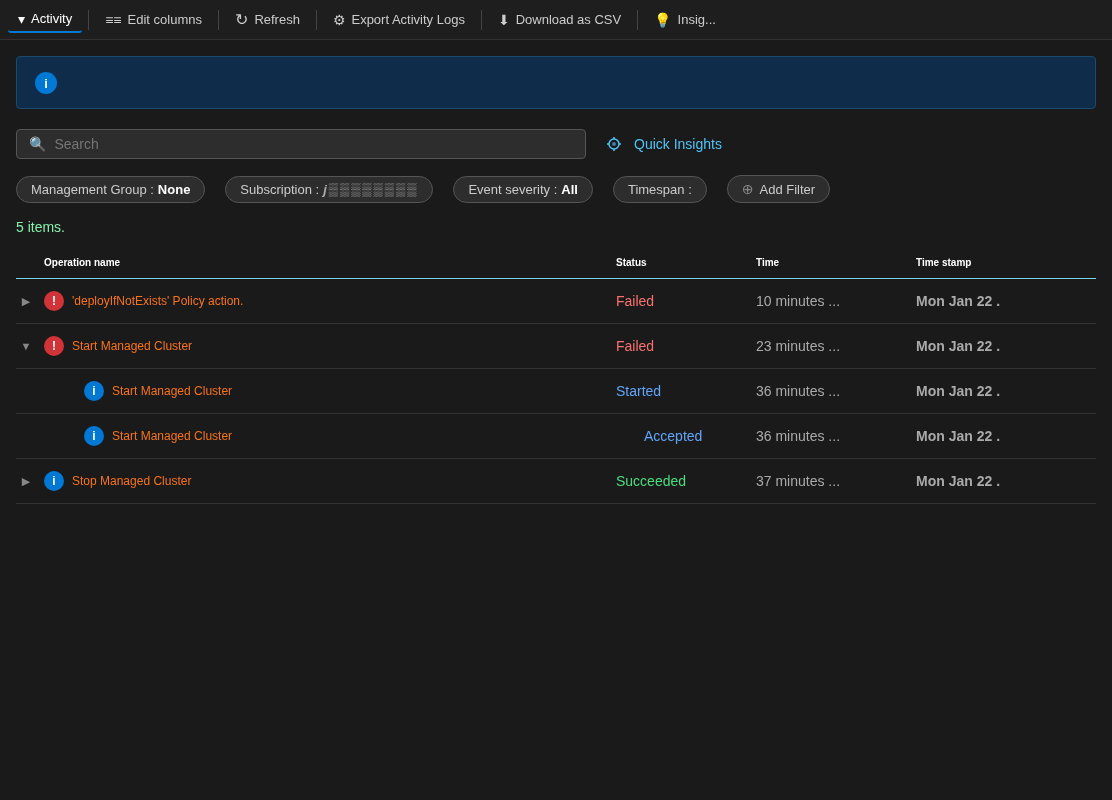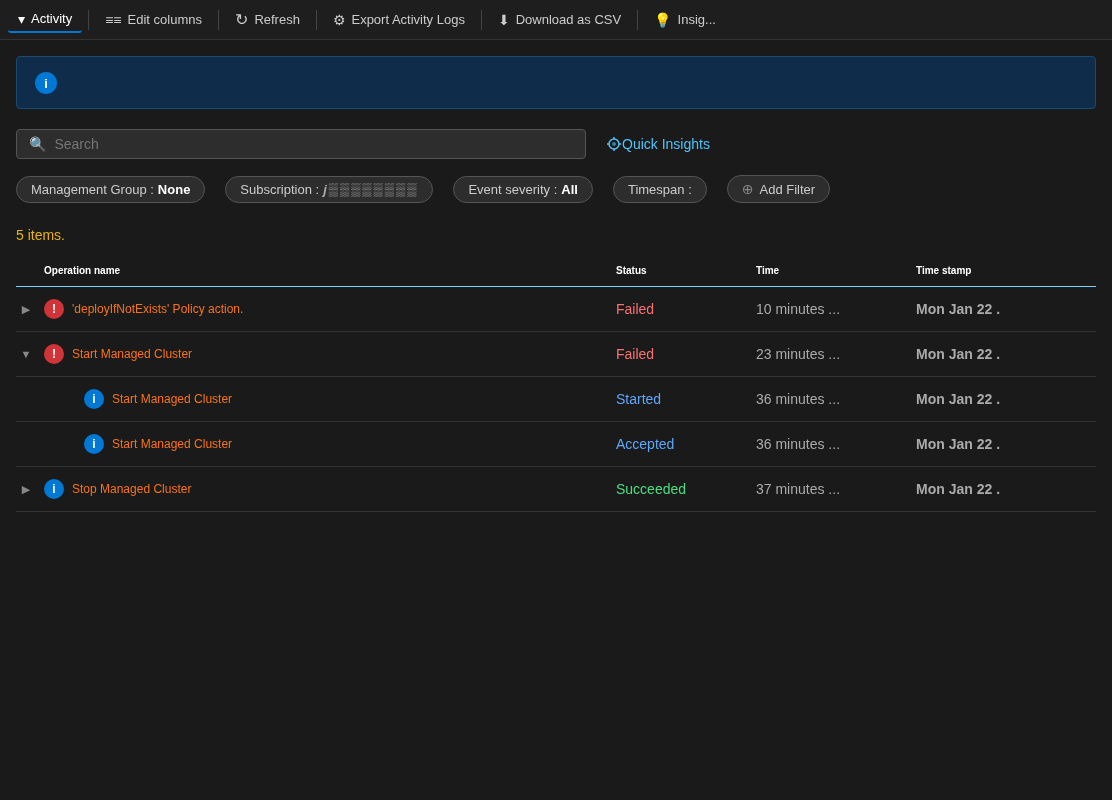--- a/index.html
+++ b/index.html
@@ -108,21 +108,21 @@
       outline: none;
       color: #aaaaaa;
       font-size: 14px;
       width: 100%;
     }
     .search-icon-char { color: #888; font-size: 14px; }
 
     .quick-insights {
       display: flex;
       align-items: center;
-      gap: 0;
+      gap: 12px;
       color: #4fc3f7;
       cursor: pointer;
       font-size: 14px;
       white-space: nowrap;
     }
 
     
     .filter-row {
       display: flex;
       align-items: center;
@@ -152,23 +152,22 @@
       border-radius: 20px;
       padding: 5px 14px;
       font-size: 13px;
       color: #cccccc;
       cursor: pointer;
     }
 
     
     .items-count {
       padding: 4px 16px 12px 16px;
-      color: #eab308;
-      font-size: 14px;
-      margin-top: 8px;
+      color: #86efac;
+      font-size: 14px;
     }
 
     
     .table-container {
       padding: 0 16px;
     }
     .table-header {
       display: grid;
       grid-template-columns: 1fr 140px 160px 180px;
       padding: 10px 0 10px 28px;
@@ -214,21 +213,21 @@
       font-size: 12px;
       flex-shrink: 0;
     }
     .severity-error { background: #d13438; color: white; }
     .severity-info { background: #0078d4; color: white; }
 
     .op-name { color: #f97316; font-size: 12px; }
 
     .status-failed { color: #f87171; }
     .status-started { color: #60a5fa; }
-    .status-accepted { color: #60a5fa; }
+    .status-accepted { color: #60a5fa; margin-left: 28px; }
     .status-succeeded { color: #4ade80; }
 
     .time-cell { color: #aaaaaa; font-size: 14px; }
     .timestamp-cell { color: #aaaaaa; font-size: 14px; font-weight: bold; }
 
     
     .child-row .row-name-cell {
       padding-left: 40px;
     }
 

